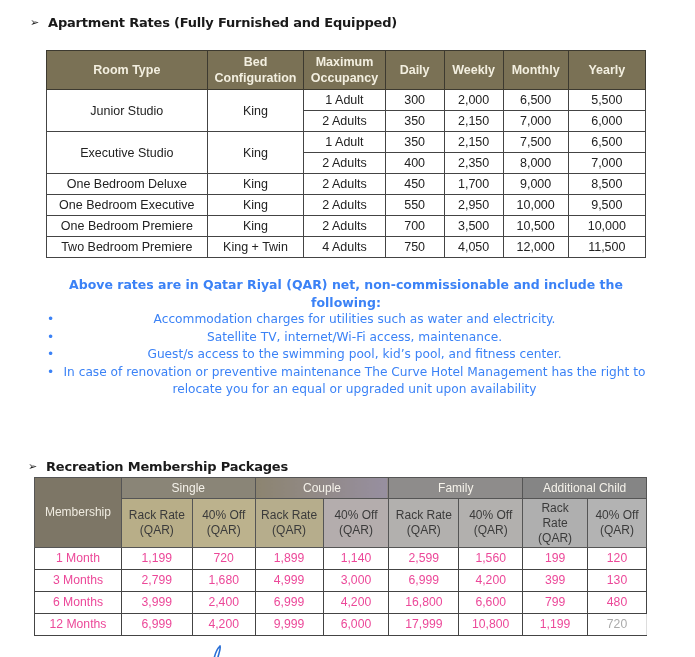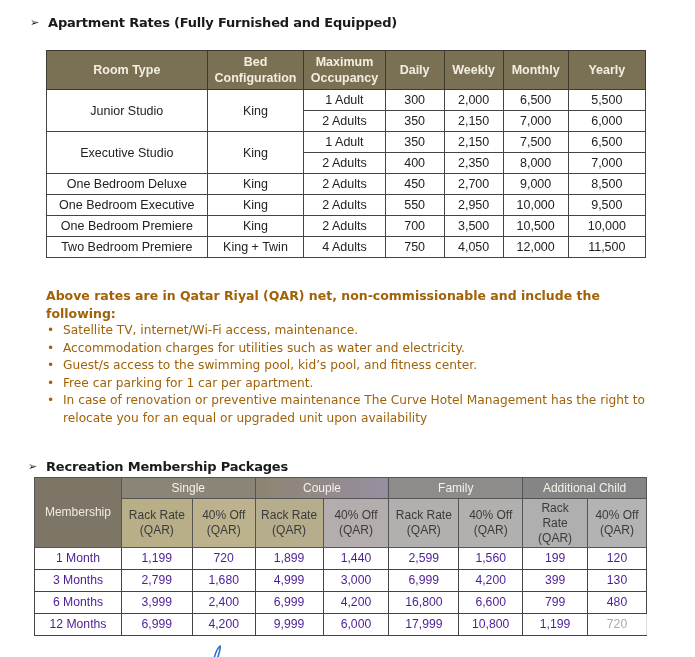--- a/index.html
+++ b/index.html
@@ -28,21 +28,21 @@
     color: #222;
   }
   #apt col.c0 { width: 158px; }
   #apt col.c1 { width: 95px; }
   #apt col.c2 { width: 80px; }
   #apt col.c3 { width: 58px; }
   #apt col.c4 { width: 58px; }
   #apt col.c5 { width: 64px; }
   #apt col.c6 { width: 76px; }
 
-  .notes { position: absolute; left: 46px; top: 287px; width: 600px; font-size: 12.2px; line-height: 17.5px; color: #a16207; }
+  .notes { position: absolute; left: 46px; top: 276px; width: 600px; font-size: 12.2px; line-height: 17.5px; color: #3b82f6; text-align: center; }
   .notes .lead { font-weight: bold; font-size: 12.5px; margin-bottom: 0; }
   .notes ul { margin: 0; padding: 0; list-style: none; }
   .notes li { position: relative; padding-left: 17px; }
   .notes li::before { content: "\2022"; position: absolute; left: 1px; top: 0; }
 
   #mem {
     left: 34px; top: 477px; width: 613px; font-size: 12.2px;
   }
   #mem th {
     font-weight: normal; font-size: 12px; border: 1.5px solid #555; padding: 1px 2px; line-height: 15px;
@@ -55,21 +55,21 @@
   #mem .sub-row th { height: 46px; color: #3b3b3b; }
   #mem .sub-row th.s1 { background: #b8ae88; }
   #mem .sub-row th.s2 { background: #bcb28d; }
   #mem .sub-row th.c1 { background: #b6ad8c; }
   #mem .sub-row th.c2 { background: #b4adad; }
   #mem .sub-row th.f1 { background: #b2b0ae; }
   #mem .sub-row th.f2 { background: #b2b0ae; }
   #mem .sub-row th.a1 { background: #afafaf; }
   #mem .sub-row th.a2 { background: #b3b3b3; }
   #mem td {
-    border: 1.5px solid #444; text-align: center; height: 21px; line-height: 21px; padding: 0 2px; color: #4c1d95;
+    border: 1.5px solid #444; text-align: center; height: 21px; line-height: 21px; padding: 0 2px; color: #ec4899;
   }
   #mem td.faded { color: #aaa; border-right-color: #ddd; }
   #mem col.m0 { width: 87px; }
   #mem col.m1 { width: 71px; }
   #mem col.m2 { width: 63px; }
   #mem col.m3 { width: 68px; }
   #mem col.m4 { width: 66px; }
   #mem col.m5 { width: 70px; }
   #mem col.m6 { width: 64px; }
   #mem col.m7 { width: 65px; }
@@ -143,21 +143,21 @@
         <td>400</td>
         <td>2,350</td>
         <td>8,000</td>
         <td>7,000</td>
       </tr>
       <tr>
         <td rowspan="1">One Bedroom Deluxe</td>
         <td rowspan="1">King</td>
         <td>2 Adults</td>
         <td>450</td>
-        <td>2,700</td>
+        <td>1,700</td>
         <td>9,000</td>
         <td>8,500</td>
       </tr>
       <tr>
         <td rowspan="1">One Bedroom Executive</td>
         <td rowspan="1">King</td>
         <td>2 Adults</td>
         <td>550</td>
         <td>2,950</td>
         <td>10,000</td>
@@ -180,24 +180,23 @@
         <td>4,050</td>
         <td>12,000</td>
         <td>11,500</td>
       </tr>
     </tbody>
 </table>
 
 <div class="notes">
   <div class="lead">Above rates are in Qatar Riyal (QAR) net, non-commissionable and include the following:</div>
   <ul>
+    <li>Accommodation charges for utilities such as water and electricity.</li>
     <li>Satellite TV, internet/Wi-Fi access, maintenance.</li>
-    <li>Accommodation charges for utilities such as water and electricity.</li>
     <li>Guest/s access to the swimming pool, kid’s pool, and fitness center.</li>
-    <li>Free car parking for 1 car per apartment.</li>
     <li>In case of renovation or preventive maintenance The Curve Hotel Management has the right to relocate you for an equal or upgraded unit upon availability</li>
   </ul>
 </div>
 
 <div class="heading" id="h2">
   <span class="arrow">➢</span>
   <span>Recreation Membership Packages</span>
 </div>
 
 <table id="mem">
@@ -230,21 +229,21 @@
       <th class="a1"><span>Rack</span><br><span>Rate</span><br><span>(QAR)</span></th>
       <th class="a2"><span>40% Off</span><br><span>(QAR)</span></th>
     </tr>
   </thead>
   <tbody id="mem-body">
       <tr>
         <td>1 Month</td>
         <td>1,199</td>
         <td>720</td>
         <td>1,899</td>
-        <td>1,440</td>
+        <td>1,140</td>
         <td>2,599</td>
         <td>1,560</td>
         <td>199</td>
         <td>120</td>
       </tr>
       <tr>
         <td>3 Months</td>
         <td>2,799</td>
         <td>1,680</td>
         <td>4,999</td>

